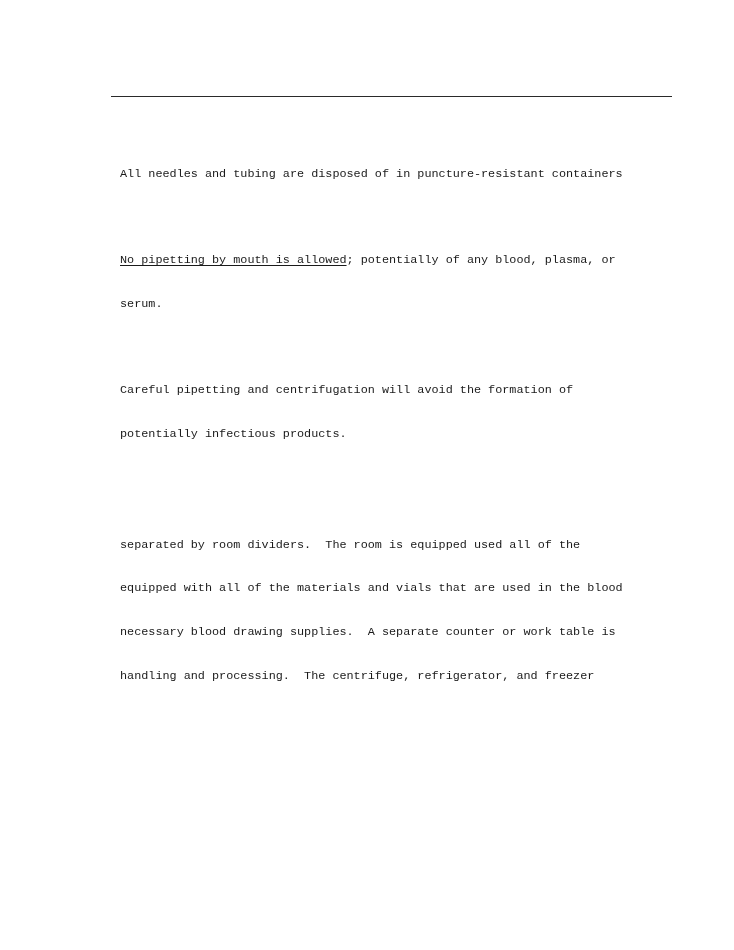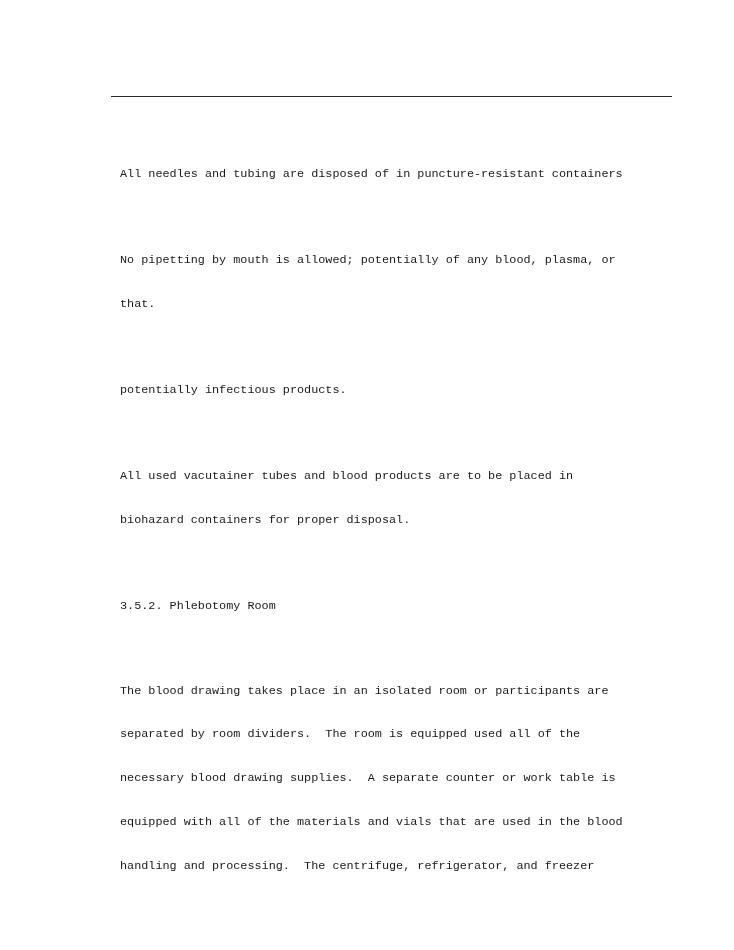--- a/index.html
+++ b/index.html
@@ -40,21 +40,21 @@
       font-size: 11.8px;
       line-height: 14.6px;
       white-space: pre;
       letter-spacing: 0;
     }
     .line {
       display: block;
       position: relative;
       height: 14.6px;
     }
-    .u { text-underline-offset: 2px; }
+    .u { text-decoration: underline; text-underline-offset: 2px; }
     .gap1 { height: 13px; }
     .gap2 { height: 12px; }
     .corner-mark {
       position: absolute;
       right: 0;
       bottom: 0;
       width: 3px;
       height: 10px;
       background: #111;
     }
@@ -67,44 +67,37 @@
 
   <div class="content">
 
     <div class="block">
       <span class="line">All needles and tubing are disposed of in puncture-resistant containers</span>
     </div>
     <div class="gap1"></div>
 
     <div class="block">
       <span class="line"><span class="u">No pipetting by mouth is allowed</span><span>; potentially of any blood, plasma, or</span></span>
-      <span class="line">that.</span>
+      <span class="line">serum.</span>
     </div>
     <div class="gap1"></div>
 
     <div class="block">
+      <span class="line">Careful pipetting and centrifugation will avoid the formation of</span>
       <span class="line">potentially infectious products.</span>
     </div>
     <div class="gap1"></div>
 
-    <div class="block">
-      <span class="line">All used vacutainer tubes and blood products are to be placed in</span>
-      <span class="line">biohazard containers for proper disposal.</span>
-    </div>
     <div class="gap1"></div>
 
-    <div class="block">
-      <span class="line">3.5.2. Phlebotomy Room</span>
-    </div>
     <div class="gap2"></div>
     <div class="block">
-      <span class="line">The blood drawing takes place in an isolated room or participants are</span>
       <span class="line">separated by room dividers.  The room is equipped used all of the</span>
+      <span class="line">equipped with all of the materials and vials that are used in the blood</span>
       <span class="line">necessary blood drawing supplies.  A separate counter or work table is</span>
-      <span class="line">equipped with all of the materials and vials that are used in the blood</span>
       <span class="line">handling and processing.  The centrifuge, refrigerator, and freezer</span>
       
     </div>
 
   </div>
 
   <div class="corner-mark"></div>
 </div>
 
 </body></html>

